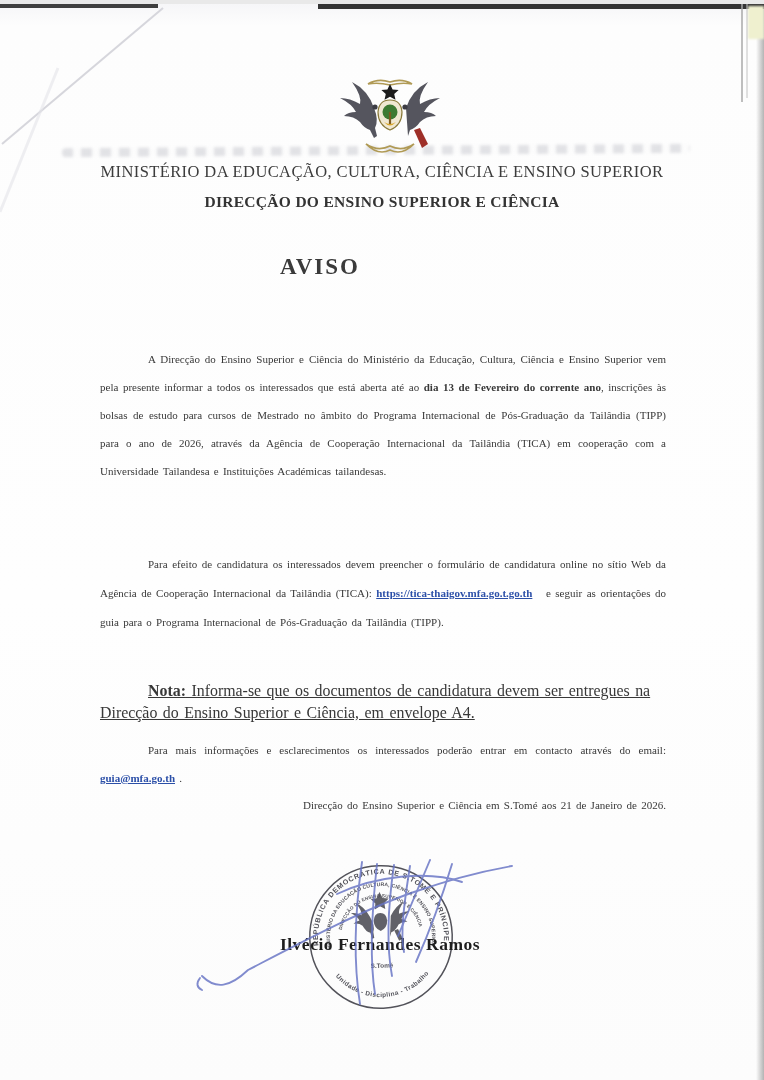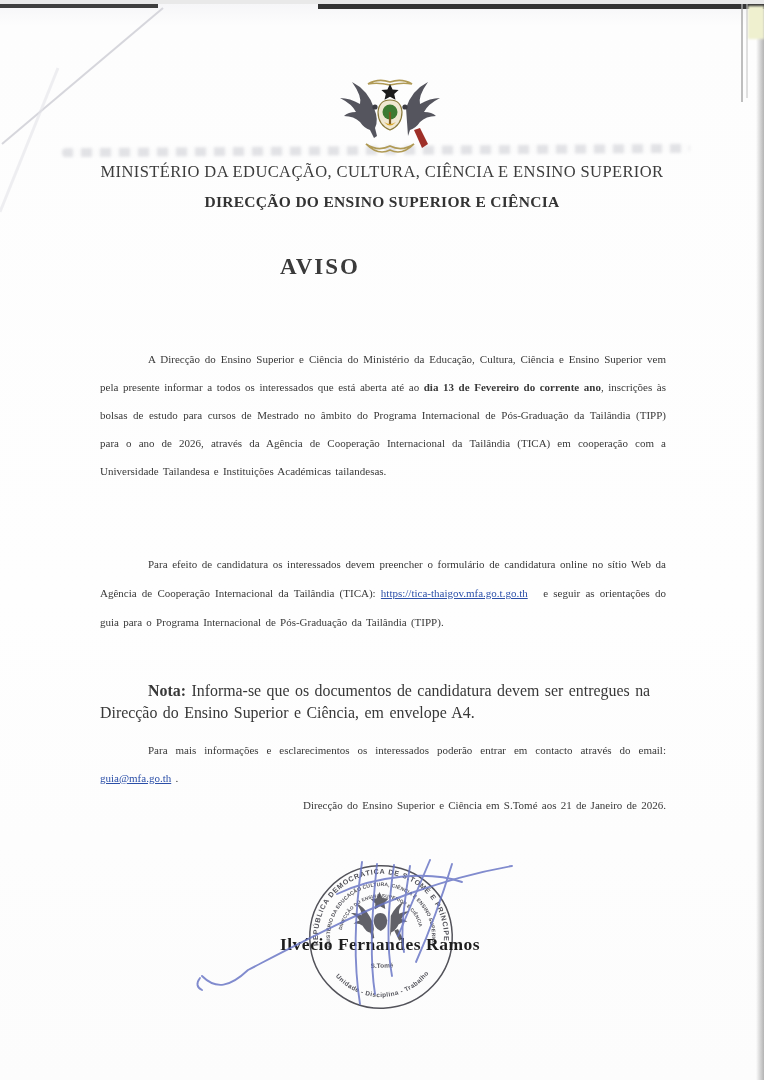--- a/index.html
+++ b/index.html
@@ -28,25 +28,25 @@
     font-size:16.5px;letter-spacing:.4px;color:#3c3c3c;}
   .h-direct{position:absolute;left:0;top:189px;width:764px;text-align:center;
     font-size:15.5px;font-weight:bold;letter-spacing:.3px;color:#333;}
   .h-title{position:absolute;left:0;top:250px;width:640px;text-align:center;
     font-size:23px;font-weight:bold;letter-spacing:2px;color:#3a3a3a;}
   
   .para{position:absolute;left:100px;width:566px;font-size:11px;
     text-align:justify;text-indent:48px;word-spacing:1.5px;color:#383838;}
   .p1{top:341px;line-height:28px;}
   .p2{top:546px;line-height:29px;}
-  .nota{top:676px;line-height:22px;font-size:15.9px;text-align:left;}
+  .nota{top:676px;line-height:22px;font-size:15.9px;text-align:left;text-decoration:underline;}
   .p4{top:732px;line-height:28px;}
   .dateline{top:795px;text-align:right;}
   .b{font-weight:bold;}
-  .link{color:#2b4fa8;font-weight:normal;text-decoration:underline;cursor:pointer;}
+  .link{color:#2b4fa8;font-weight:bold;text-decoration:underline;cursor:pointer;}
   
   .stamp{position:absolute;left:306px;top:858px;width:150px;height:150px;
     transform:rotate(-2deg);opacity:.92;}
   .sig-name{position:absolute;left:230px;top:930px;width:300px;text-align:center;
     font-size:17.5px;font-weight:bold;color:#1d1d1d;letter-spacing:.5px;z-index:5;}
   .pen-svg{z-index:6;}
 </style>
 </head>
 <body>
 

